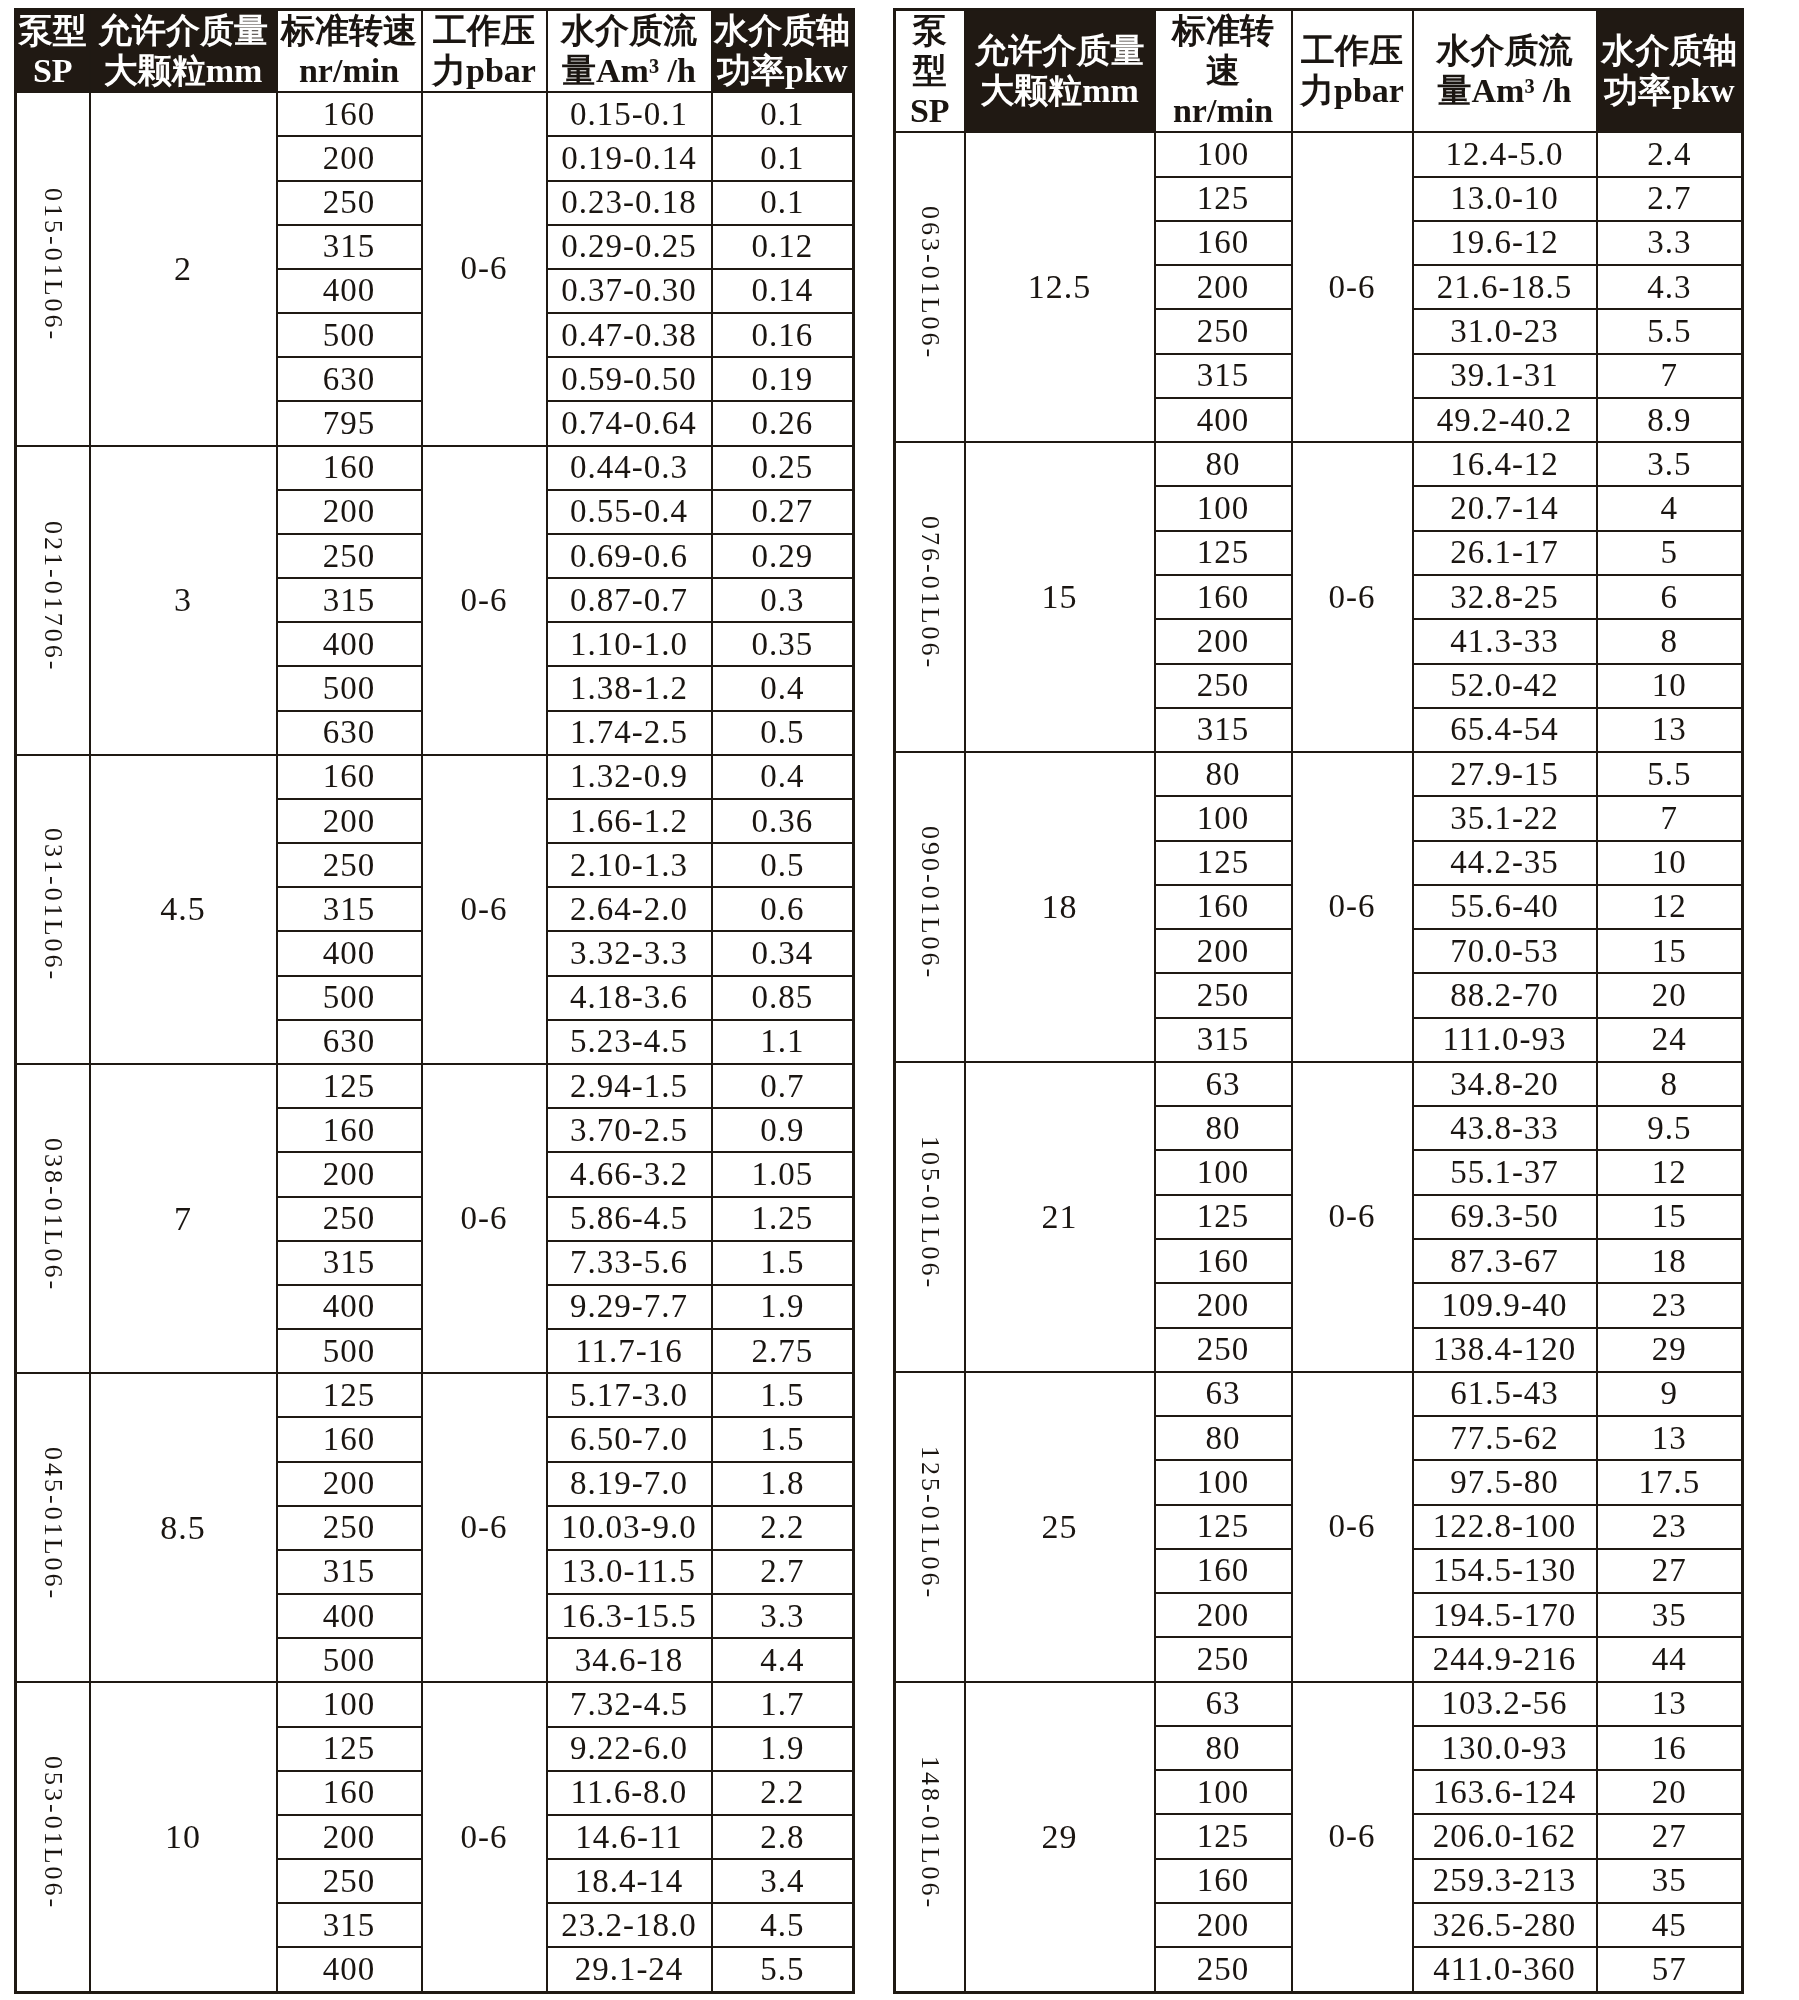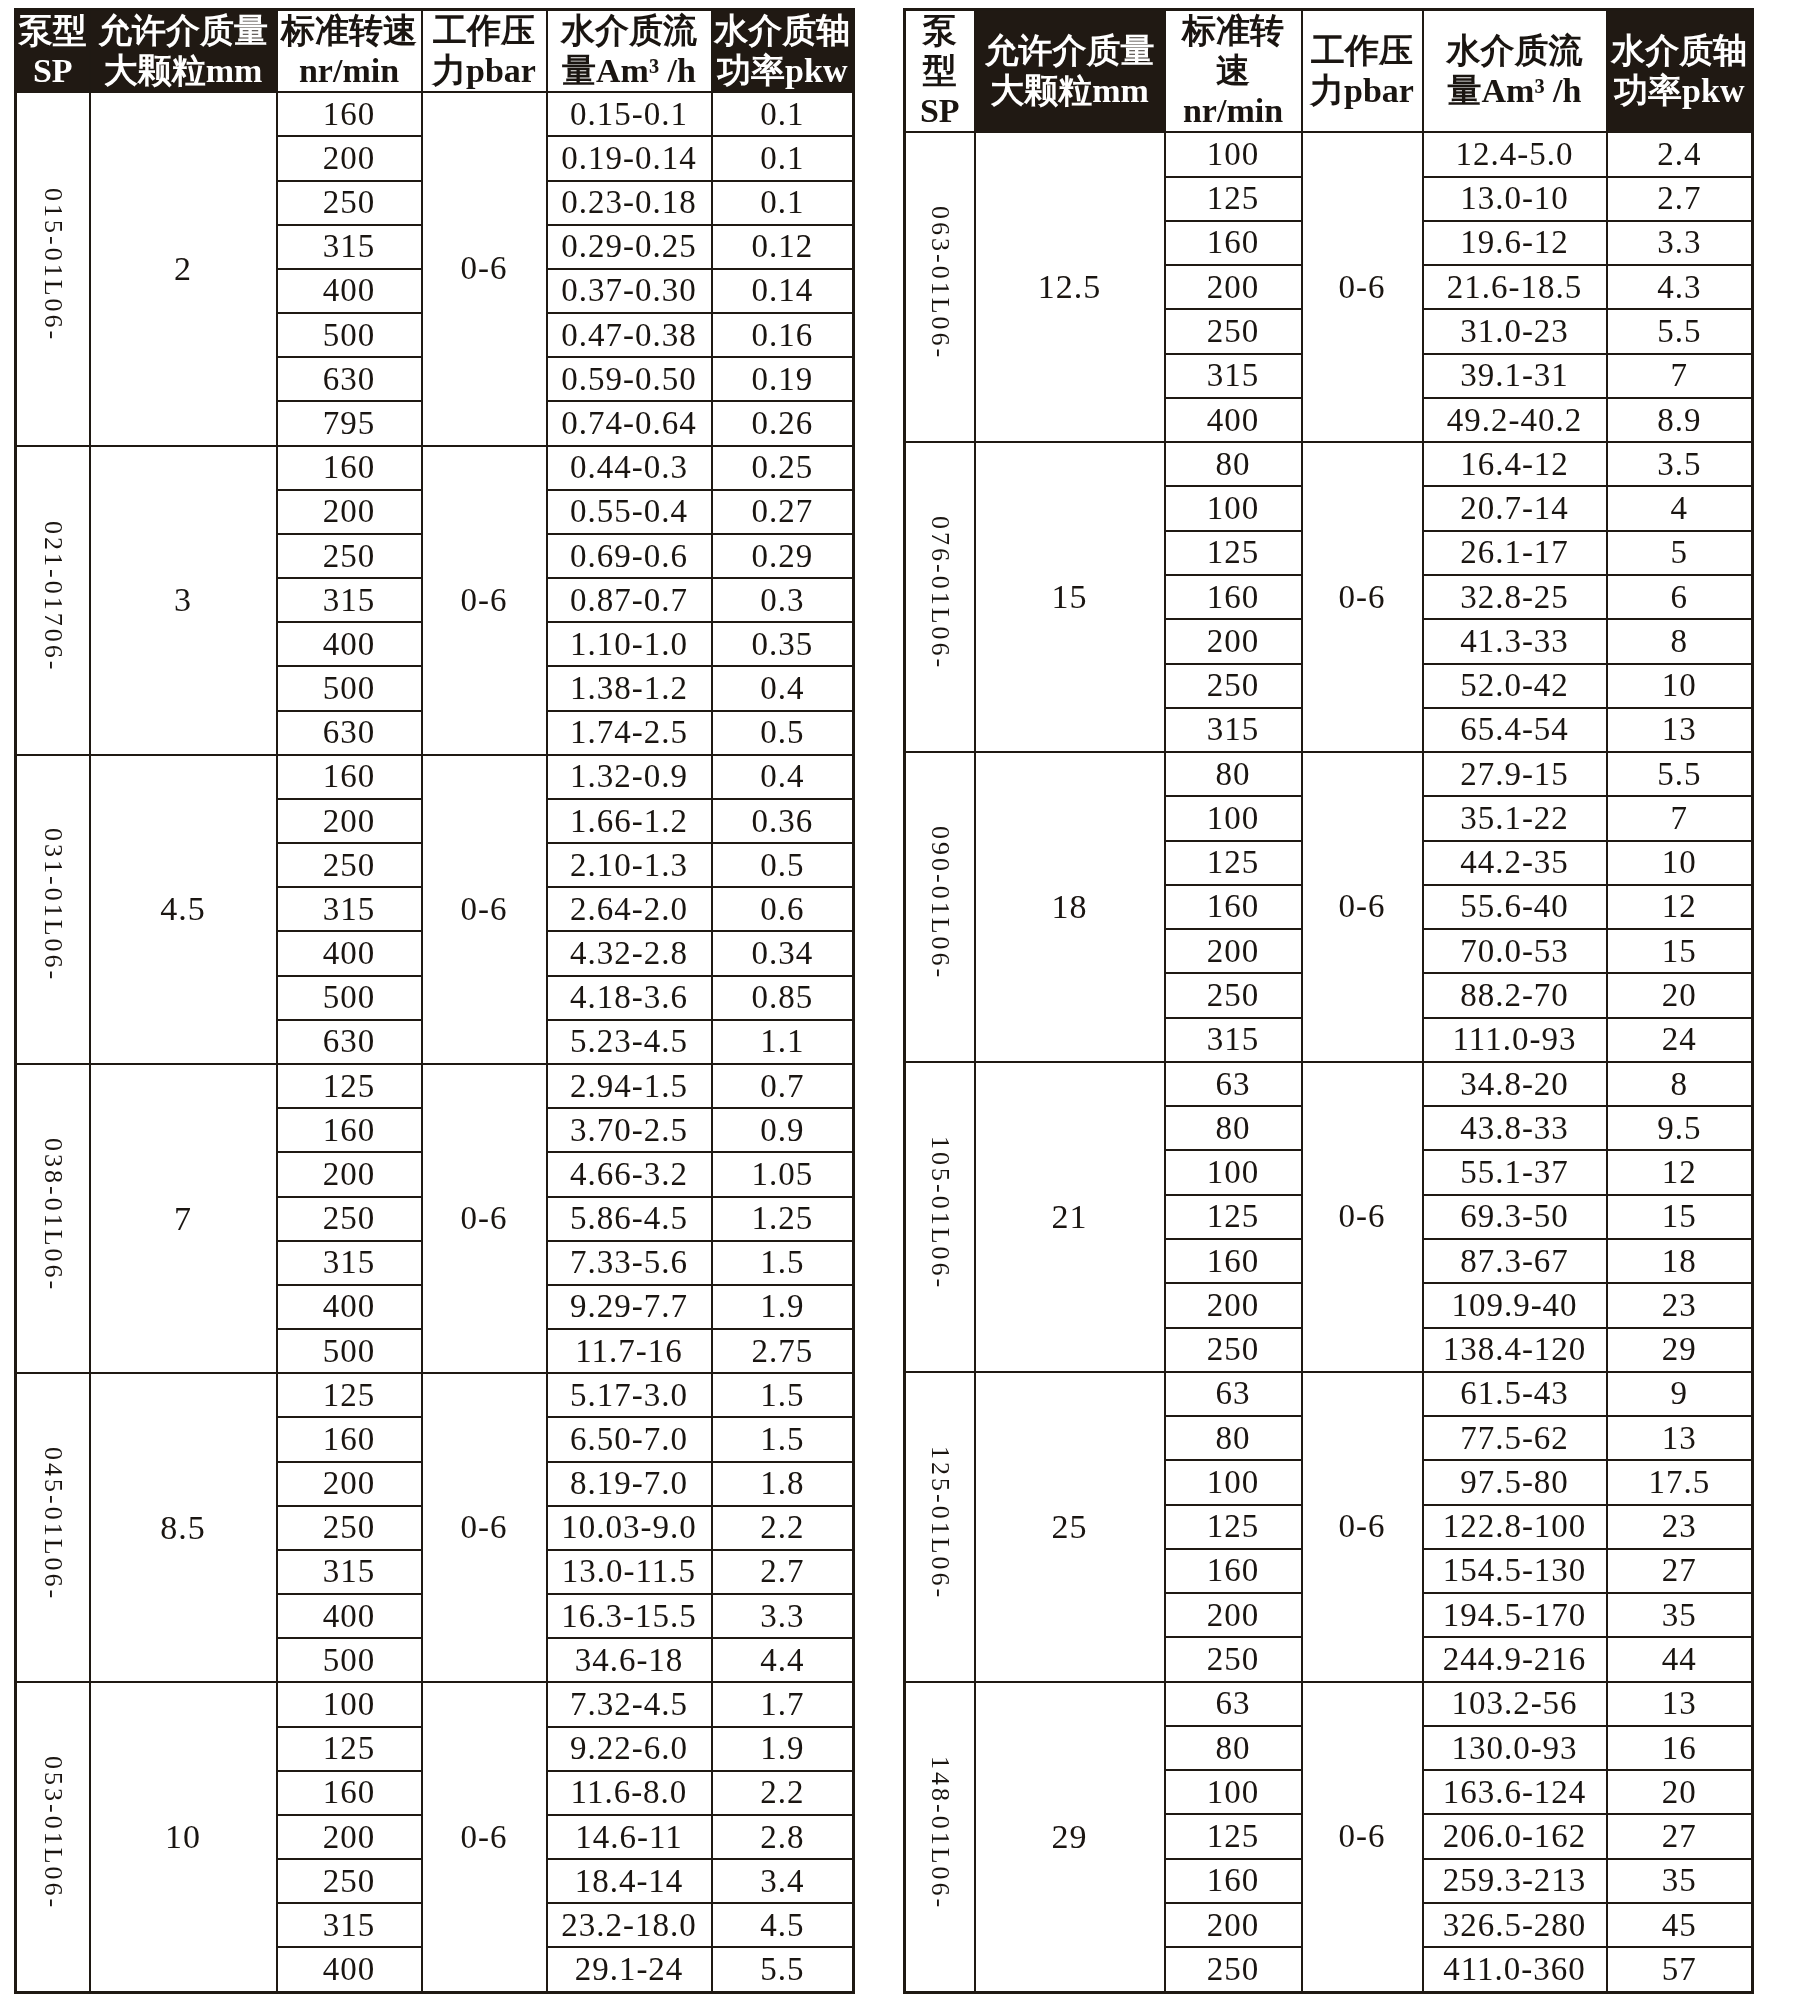--- a/index.html
+++ b/index.html
@@ -1,18 +1,18 @@
 <!DOCTYPE html>
 <html><head>
 <meta charset="utf-8">
 <style>
   html,body{margin:0;padding:0;background:#ffffff;}
   body{width:1799px;height:2000px;overflow:hidden;
        font-family:"Liberation Serif","DejaVu Serif",serif;color:#1a1511;}
-  .page{box-sizing:border-box;display:flex;gap:48px;
+  .page{box-sizing:border-box;display:flex;gap:38px;
         padding:8px 0 0 14px;height:2000px;}
   table{border-collapse:collapse;table-layout:fixed;height:1986px;}
   th,td{border:2px solid #1f1913;text-align:center;vertical-align:middle;
         padding:0;overflow:hidden;}
   table{border:3px solid #1f1913;}
   thead th{height:78px;font-size:34px;font-weight:bold;line-height:1.18;
            white-space:pre-line;background:#ffffff;color:#1a1511;}
   thead th.dark{background:#201913;color:#ffffff;}
   td{font-size:33px;letter-spacing:1px;}
   td.model{padding:0;}
@@ -156,21 +156,21 @@
           <td>2.10-1.3</td>
           <td>0.5</td>
         </tr>
         <tr>
           <td>315</td>
           <td>2.64-2.0</td>
           <td>0.6</td>
         </tr>
         <tr>
           <td>400</td>
-          <td>4.32-2.8</td>
+          <td>3.32-3.3</td>
           <td>0.34</td>
         </tr>
         <tr>
           <td>500</td>
           <td>4.18-3.6</td>
           <td>0.85</td>
         </tr>
         <tr>
           <td>630</td>
           <td>5.23-4.5</td>

